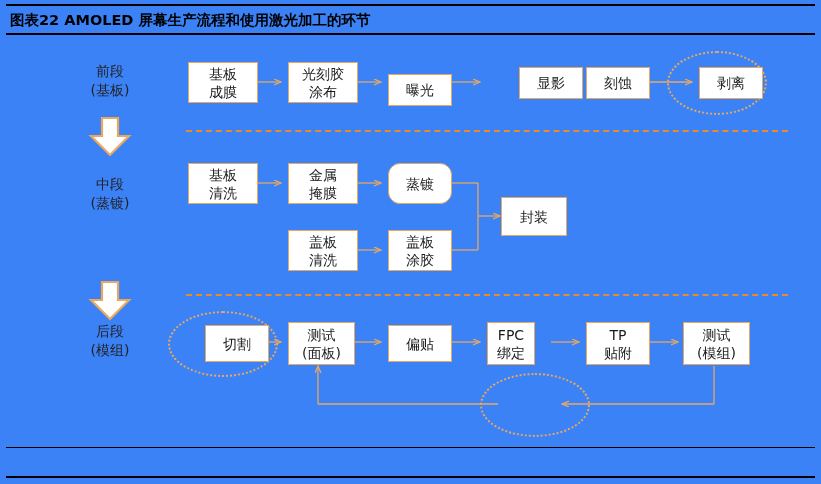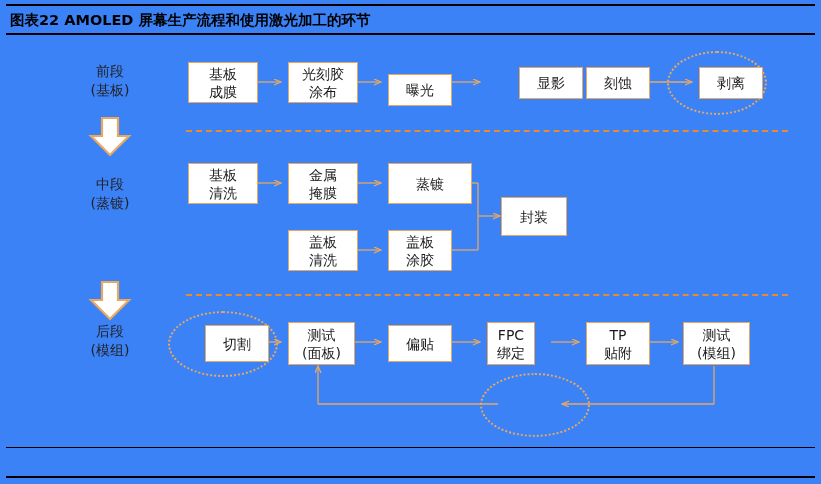--- a/index.html
+++ b/index.html
@@ -238,21 +238,21 @@
       <span class="t">基板</span>
       <span class="t">清洗</span>
     </div>
   </div>
   <div class="pbox" style="left:288px; top:163px; width:70px; height:41px;align-items:center;">
     <div>
       <span class="t">金属</span>
       <span class="t">掩膜</span>
     </div>
   </div>
-  <div class="pbox" style="left:388px; top:163px; width:84px; height:41px;">
+  <div class="pbox" style="left:388px; top:163px; width:64px; height:41px;border-radius:12px;">
     <span class="t">蒸镀</span>
   </div>
   <div class="pbox" style="left:288px; top:230px; width:70px; height:41px;">
     <div>
       <span class="t">盖板</span>
       <span class="t">清洗</span>
     </div>
   </div>
   <div class="pbox" style="left:388px; top:230px; width:64px; height:41px;">
     <div>

